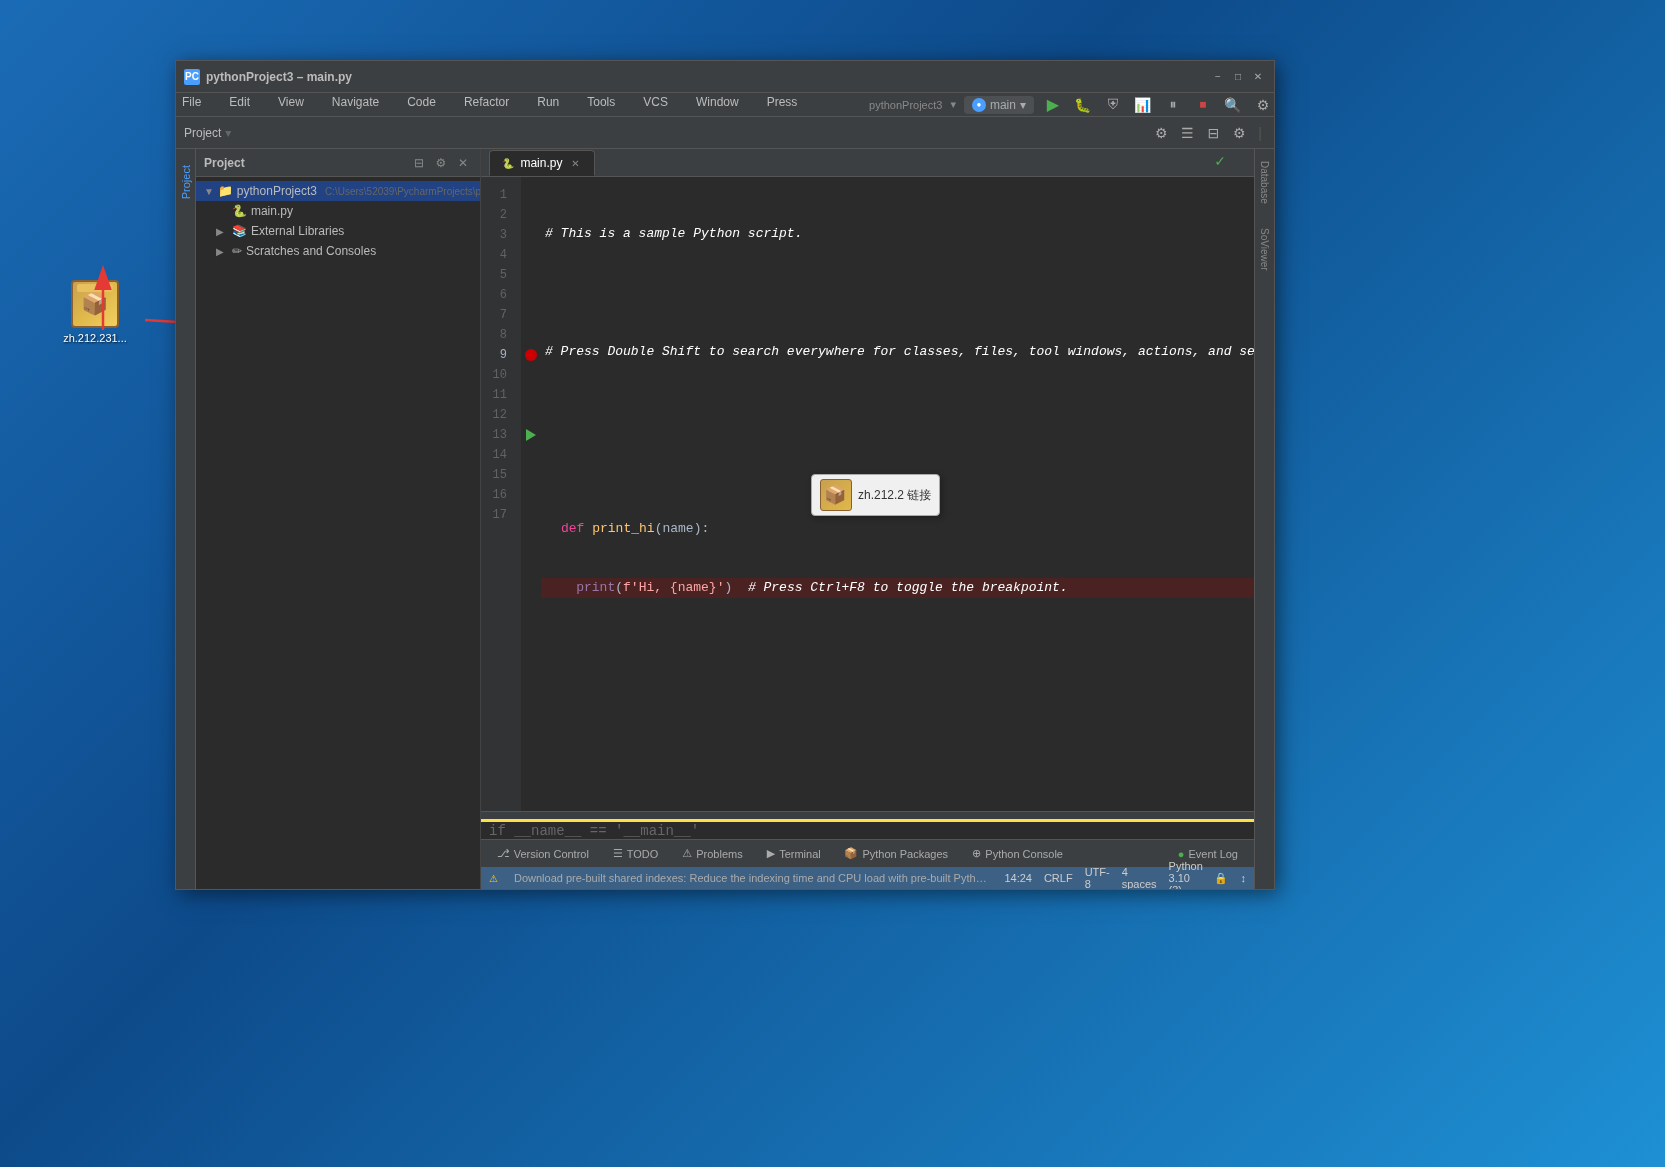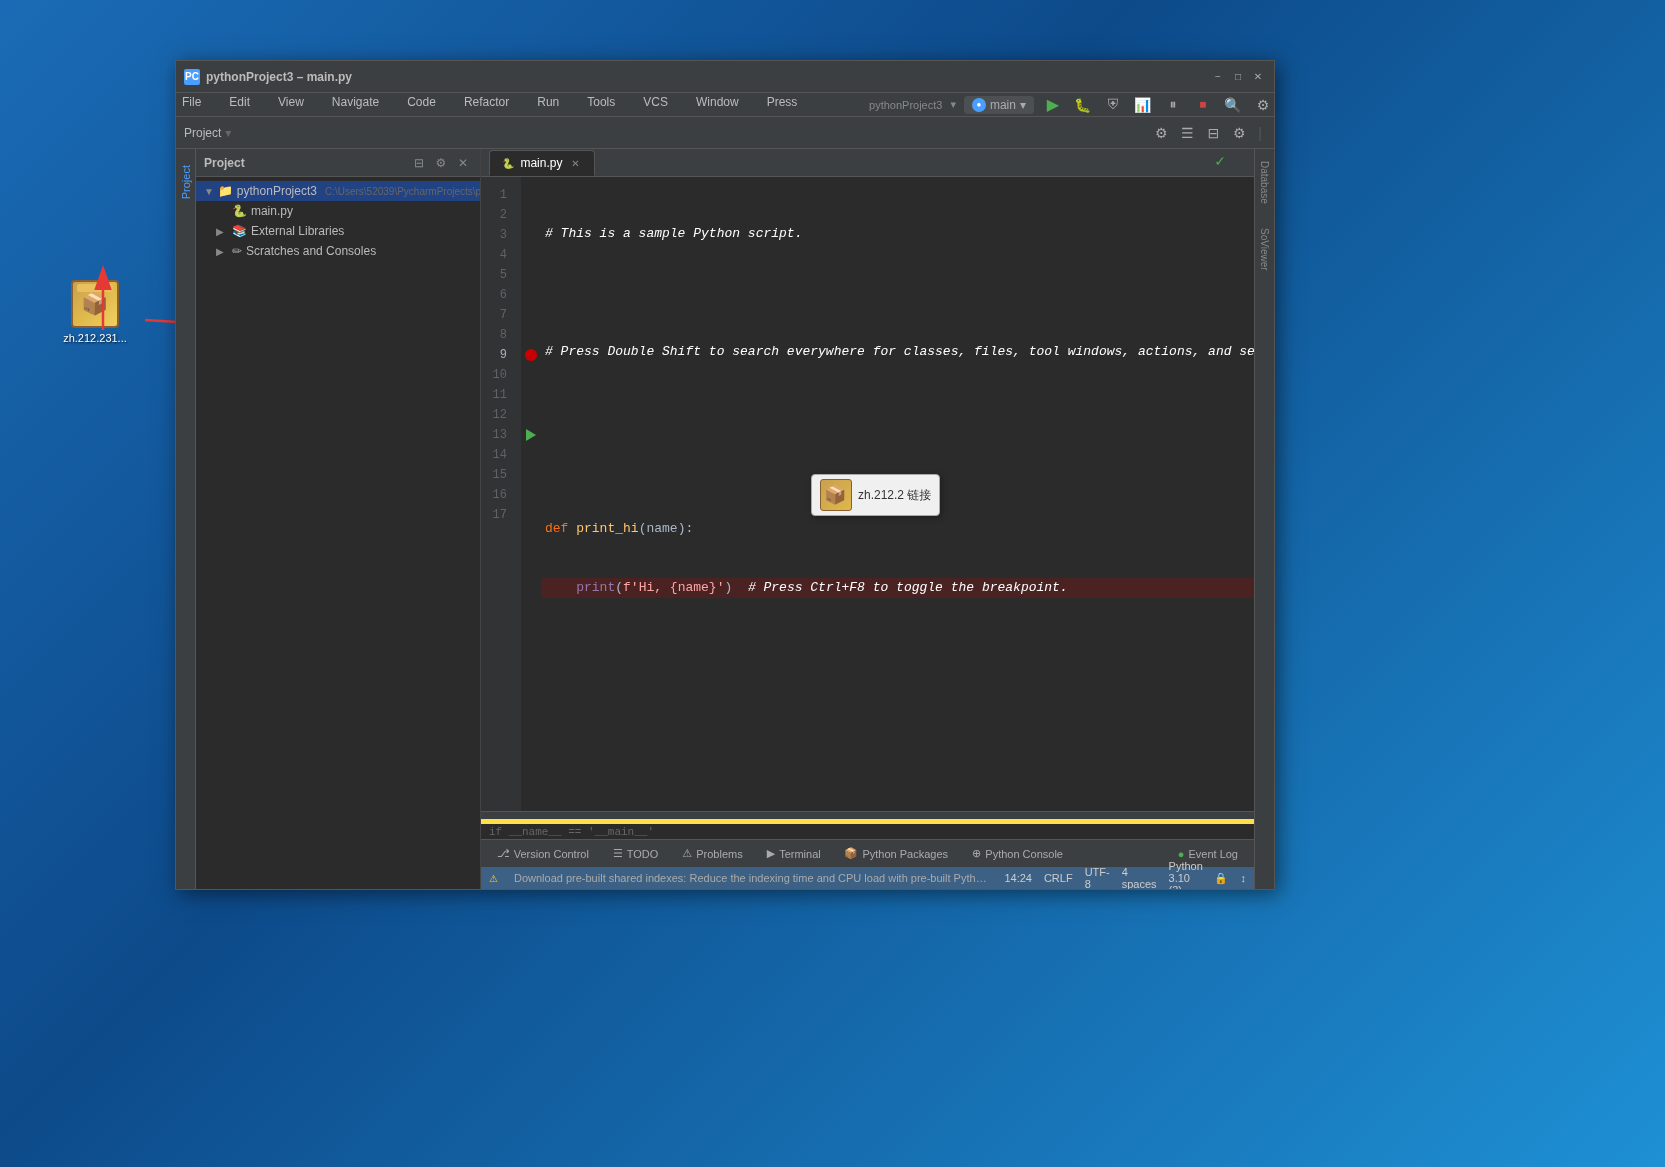--- a/index.html
+++ b/index.html
@@ -407,21 +407,21 @@
     .code-line {
       height: 20px;
       display: flex;
       align-items: center;
       padding-left: 4px;
     }
     .code-line.highlighted { background: rgba(204, 0, 0, 0.2); }
 
     
     .c-comment { color: #ffffff; font-style: italic; }
-    .c-keyword { color: #f97316; }
+    .c-keyword { color: #ec4899; margin-left: 16px; }
     .c-function { color: #ffc66d; }
     .c-string { color: #fca5a5; }
     .c-normal { color: #a9b7c6; }
     .c-param { color: #a9b7c6; }
     .c-builtin { color: #9876aa; }
 
     
     .right-sidebar {
       width: 20px;
       background: #3c3f41;
@@ -740,21 +740,21 @@
 
         <div class="tooltip-popup" style="position:absolute;top:325px;left:330px;">
           <div class="folder-icon-mini">📦</div>
           <span>zh.212.2 链接</span>
         </div>
 
       </div>
 
       <div class="h-scrollbar"></div>
 
-      <div style="height:20px;background:#2b2b2b;border-top:5px solid #fde047;display:flex;align-items:center;padding:0 8px;font-family:'Courier New',monospace;font-size:11px;color:#666;">
+      <div style="height:20px;background:#2b2b2b;border-top:3px solid #fde047;display:flex;align-items:center;padding:0 8px;font-family:'Courier New',monospace;font-size:14px;color:#666;">
         <span>if __name__ == '__main__'</span>
       </div>
 
       <div class="bottom-tabs">
         <div class="bottom-tab">
           <span class="bottom-tab-icon">⎇</span>
           <span>Version Control</span>
         </div>
         <div class="bottom-tab">
           <span class="bottom-tab-icon">☰</span>

